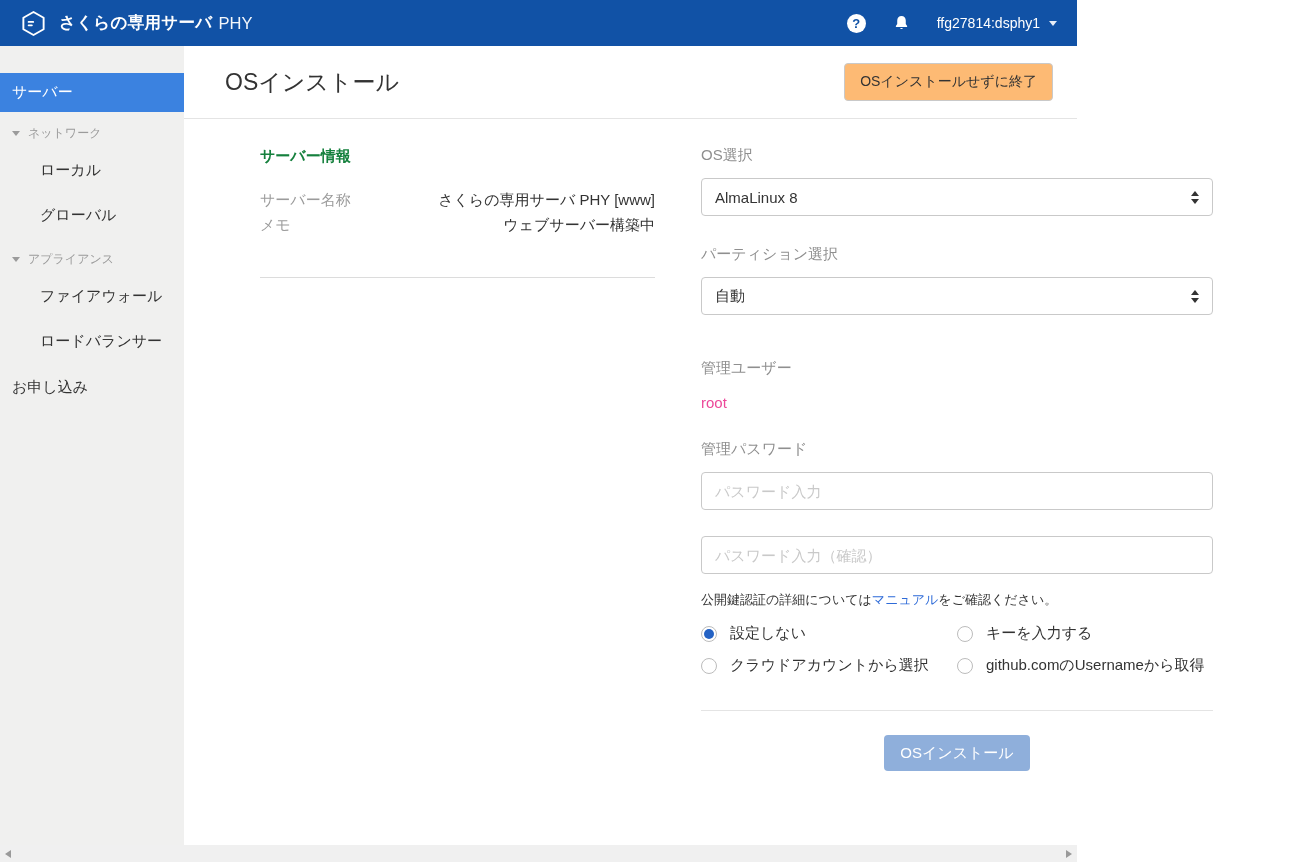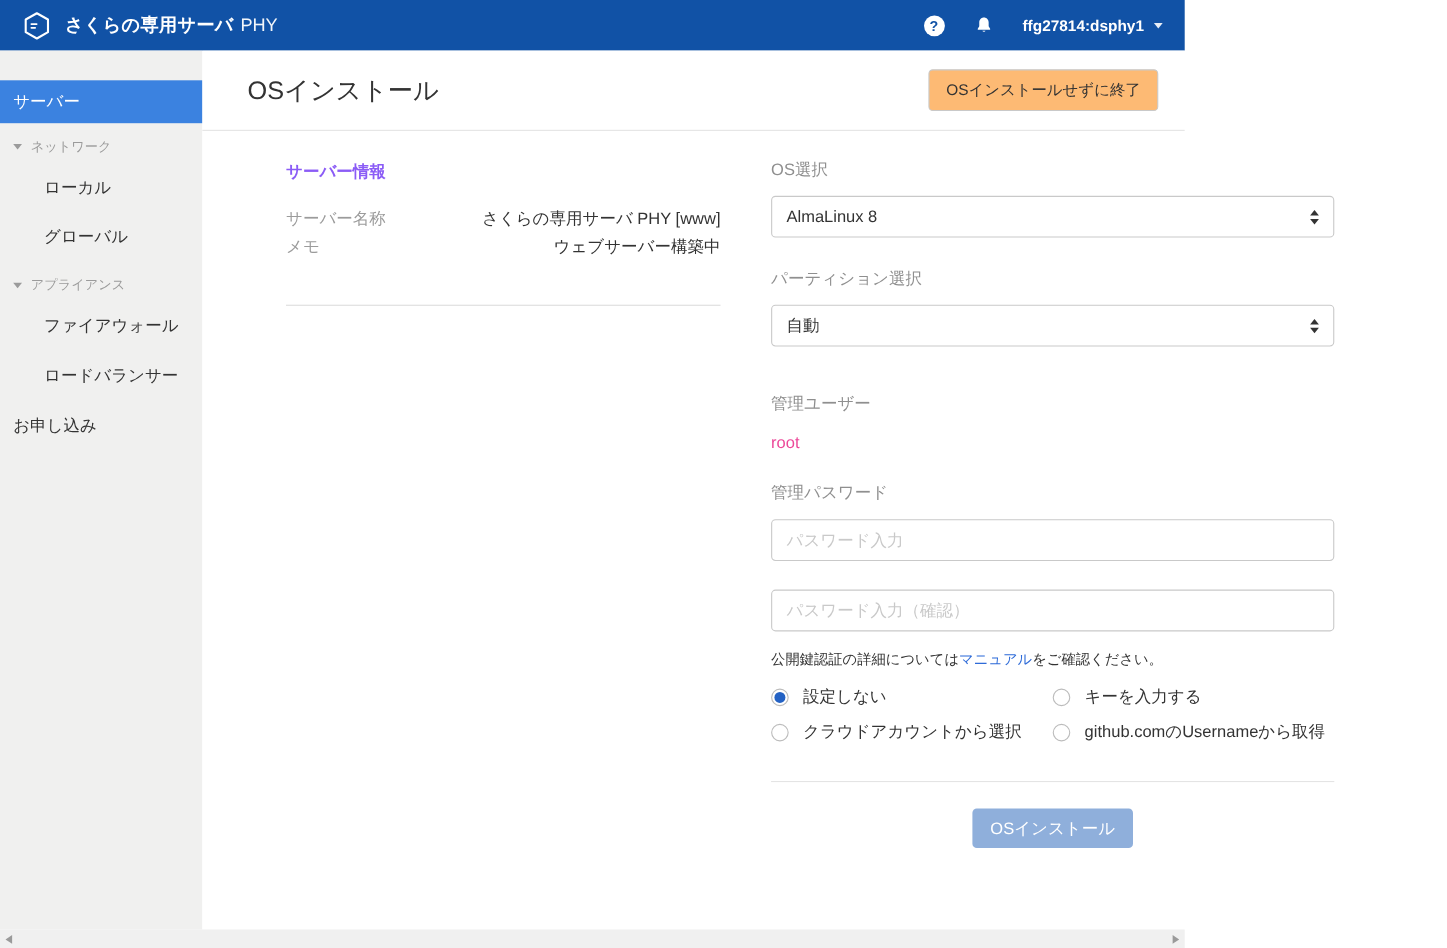--- a/index.html
+++ b/index.html
@@ -9,21 +9,21 @@
   .page { width:1077px; height:862px; display:flex; flex-direction:column; }
 
   
   .topbar { height:46px; background:#1152a6; display:flex; align-items:center; padding:0 20px; flex-shrink:0; }
   .logo { width:27px; height:27px; margin-right:12px; display:flex; align-items:center; }
   .brand { color:#fff; font-size:16.5px; font-weight:bold; letter-spacing:.3px; }
   .brand-suffix { color:#fff; font-size:16.5px; font-weight:400; margin-left:6px; opacity:.95; }
   .topbar-right { margin-left:auto; display:flex; align-items:center; gap:26px; }
   .help-icon { width:19px; height:19px; background:#fff; border-radius:50%; display:flex; align-items:center; justify-content:center; color:#1152a6; font-size:13px; font-weight:bold; cursor:pointer; }
   .bell-icon { width:19px; height:19px; display:flex; cursor:pointer; }
-  .account { color:#fff; font-size:14px; font-weight:bold; display:flex; align-items:center; cursor:pointer; }
+  .account { color:#fff; font-size:14px; font-weight:normal; display:flex; align-items:center; cursor:pointer; }
   .caret { margin-left:9px; width:0; height:0; border-left:4.5px solid transparent; border-right:4.5px solid transparent; border-top:5px solid #e8eef7; }
 
   
   .shell { flex:1; display:flex; min-height:0; }
 
   
   .sidebar { width:184px; background:#f0f0ef; flex-shrink:0; padding-top:27px; }
   .nav-item-active { background:#3b82e0; color:#fff; font-size:15px; padding:10px 12px; cursor:pointer; }
   .nav-section { color:#9b9b9b; font-size:12px; padding:13px 12px 6px 12px; display:flex; align-items:center; gap:8px; cursor:pointer; }
   .nav-tri { width:0; height:0; border-left:4px solid transparent; border-right:4px solid transparent; border-top:5px solid #9b9b9b; }
@@ -33,21 +33,21 @@
   
   .main { flex:1; background:#fff; display:flex; flex-direction:column; min-width:0; }
   .page-header { height:73px; display:flex; align-items:center; justify-content:space-between; padding:0 24px 0 41px; border-bottom:1px solid #e4e4e4; flex-shrink:0; }
   .page-title { font-size:23px; font-weight:400; color:#333; }
   .exit-btn { background:#fdba74; border:1px solid #c9c9c9; border-radius:4px; padding:9px 15px; font-size:14px; color:#333; cursor:pointer; font-family:inherit; }
 
   .content { display:flex; padding:28px 0 0 76px; }
 
   
   .server-info { width:395px; flex-shrink:0; }
-  .si-title { font-size:15px; font-weight:bold; color:#8b5cf6; margin-bottom:21px; }
+  .si-title { font-size:15px; font-weight:bold; color:#15803d; margin-bottom:21px; }
   .si-row { display:flex; justify-content:space-between; font-size:15px; line-height:25px; }
   .si-label { color:#9b9b9b; }
   .si-value { color:#333; text-align:right; }
   .si-divider { border-top:1px solid #dcdcdc; margin-top:40px; }
 
   
   .form-col { width:512px; margin-left:46px; flex-shrink:0; }
   .f-label { color:#8f8f8f; font-size:15px; line-height:15px; margin-bottom:16px; }
   .f-select { height:38px; border:1px solid #c9c9c9; border-radius:4px; display:flex; align-items:center; justify-content:space-between; padding:0 13px; font-size:15px; color:#333; cursor:pointer; background:#fff; }
   .updown { display:flex; flex-direction:column; gap:3px; align-items:center; }

